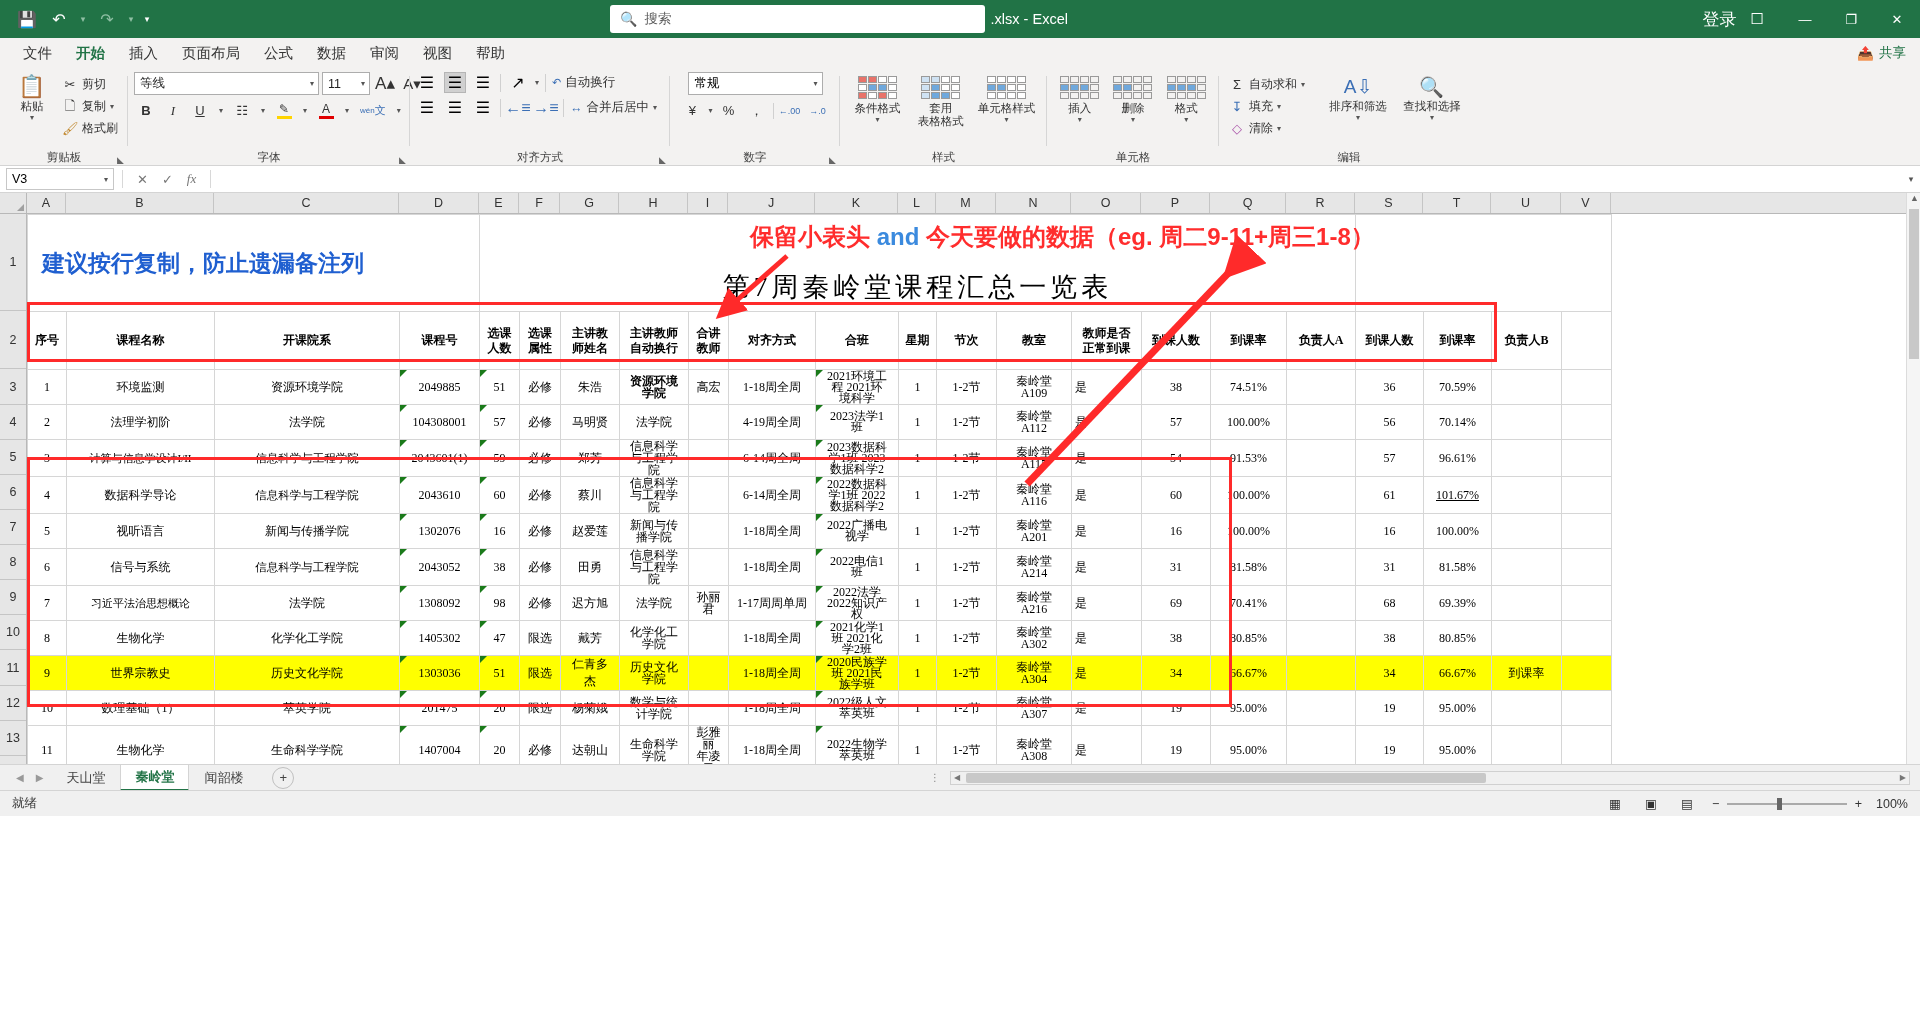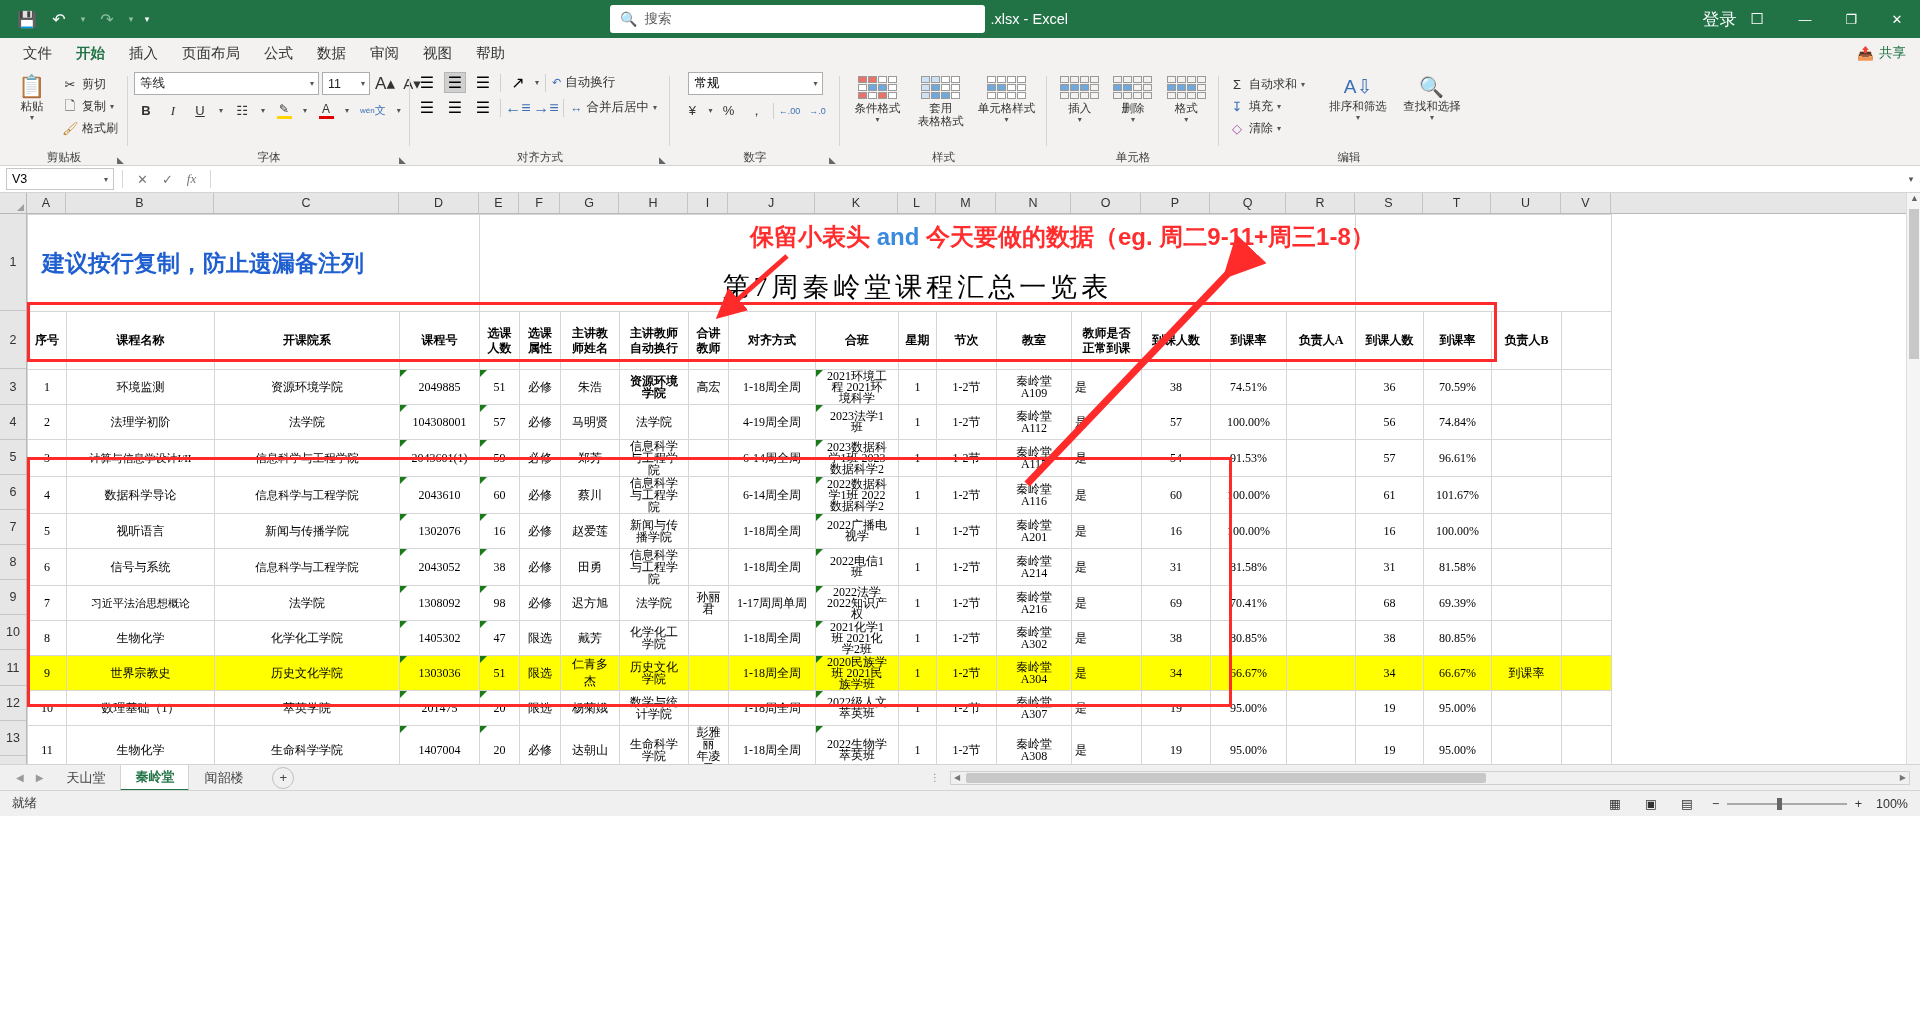--- a/index.html
+++ b/index.html
@@ -736,21 +736,21 @@
 班<span class="tri"></span></td>
               <td class="dcell relcell" style="white-space: pre-line;">1</td>
               <td class="dcell relcell" style="white-space: pre-line;">1-2节</td>
               <td class="dcell relcell small2" style="white-space: pre-line;">秦岭堂
 A112</td>
               <td class="dcell relcell" style="text-align: left; white-space: pre-line;">是</td>
               <td class="dcell relcell num" style="white-space: pre-line;">57</td>
               <td class="dcell relcell" style="white-space: pre-line;">100.00%</td>
               <td class="dcell relcell" style="white-space: pre-line;"></td>
               <td class="dcell relcell num" style="white-space: pre-line;">56</td>
-              <td class="dcell relcell" style="white-space: pre-line;">74.84%</td>
+              <td class="dcell relcell" style="white-space: pre-line;">70.14%</td>
               <td class="dcell relcell" style="white-space: pre-line;"></td>
               <td class="blank"></td>
             </tr>
             <tr style="height: 35px;">
               <td class="dcell relcell" style="white-space: pre-line;">3</td>
               <td class="dcell relcell" style="font-size: 11px; white-space: pre-line;">计算与信息学设计I/II</td>
               <td class="dcell relcell" style="font-size: 11.5px; white-space: pre-line;">信息科学与工程学院</td>
               <td class="dcell relcell" style="white-space: pre-line;">2043601(1)<span class="tri"></span></td>
               <td class="dcell relcell" style="white-space: pre-line;">59<span class="tri"></span></td>
               <td class="dcell relcell" style="white-space: pre-line;">必修</td>
@@ -794,21 +794,21 @@
 数据科学2<span class="tri"></span></td>
               <td class="dcell relcell" style="white-space: pre-line;">1</td>
               <td class="dcell relcell" style="white-space: pre-line;">1-2节</td>
               <td class="dcell relcell small2" style="white-space: pre-line;">秦岭堂
 A116</td>
               <td class="dcell relcell" style="text-align: left; white-space: pre-line;">是</td>
               <td class="dcell relcell num" style="white-space: pre-line;">60</td>
               <td class="dcell relcell" style="white-space: pre-line;">100.00%</td>
               <td class="dcell relcell" style="white-space: pre-line;"></td>
               <td class="dcell relcell num" style="white-space: pre-line;">61</td>
-              <td class="dcell relcell" style="white-space: pre-line;">101.67%</td>
+              <td class="dcell relcell" style="white-space: pre-line; text-decoration: underline;">101.67%</td>
               <td class="dcell relcell" style="white-space: pre-line;"></td>
               <td class="blank"></td>
             </tr>
             <tr style="height: 35px;">
               <td class="dcell relcell" style="white-space: pre-line;">5</td>
               <td class="dcell relcell" style="white-space: pre-line;">视听语言</td>
               <td class="dcell relcell" style="white-space: pre-line;">新闻与传播学院</td>
               <td class="dcell relcell" style="white-space: pre-line;">1302076<span class="tri"></span></td>
               <td class="dcell relcell" style="white-space: pre-line;">16<span class="tri"></span></td>
               <td class="dcell relcell" style="white-space: pre-line;">必修</td>

